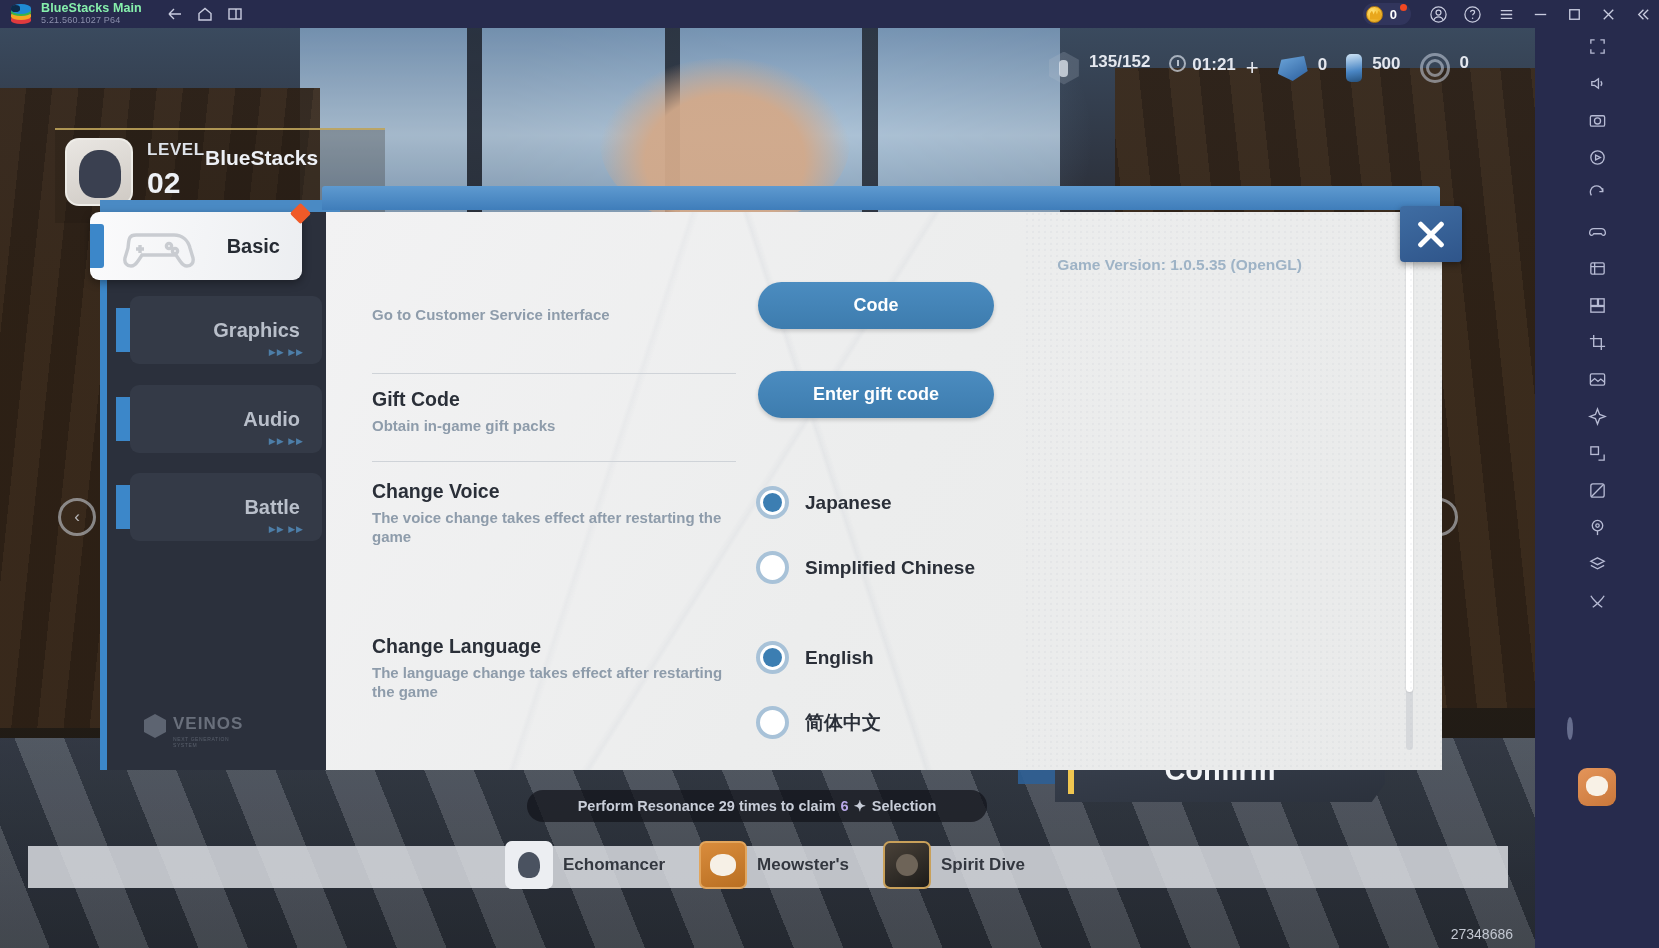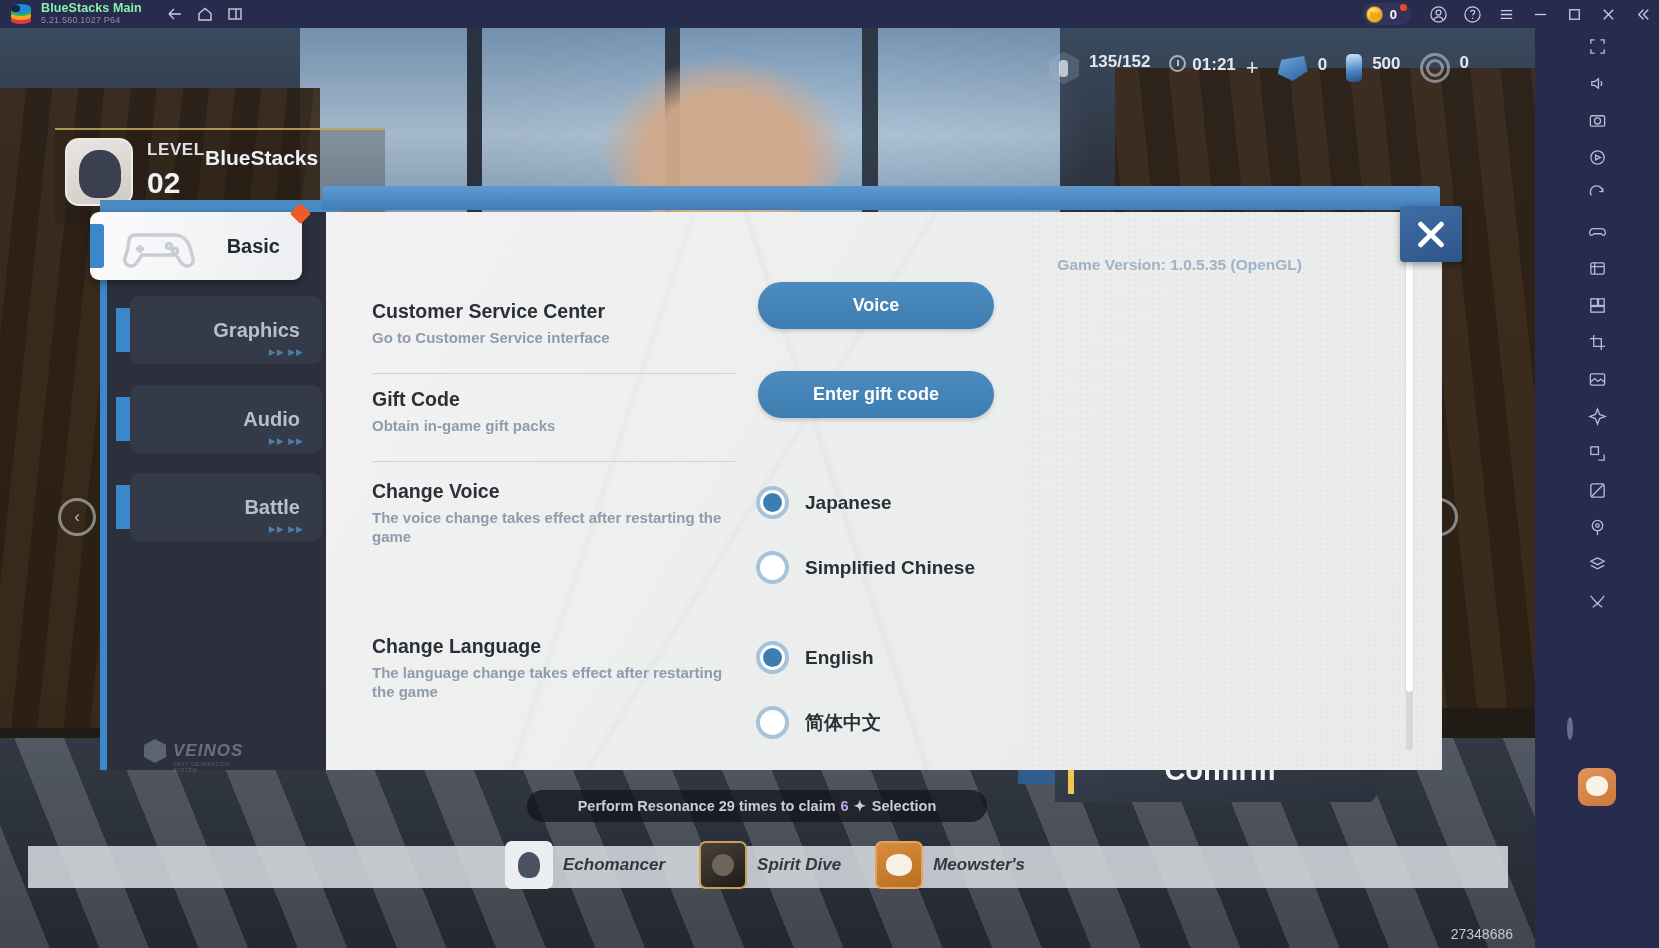--- a/index.html
+++ b/index.html
@@ -110,21 +110,21 @@
   #quest { position:absolute; left:527px; top:762px; width:460px; height:32px;
      background:rgba(18,20,26,.72); border-radius:16px; display:flex; align-items:center;
      justify-content:center; color:#c8cdd8; font-size:14.5px; font-weight:bold; }
   #quest .sp { color:#b9a8e8; margin:0 5px; }
   #bottombar { position:absolute; left:28px; top:818px; width:1480px; height:42px;
      background:rgba(225,227,232,.82); }
   #navrow { position:absolute; left:505px; top:808px; height:58px; display:flex; align-items:center; }
   .nav-item { display:flex; align-items:center; margin-right:34px; }
   .nav-ico { width:48px; height:48px; border-radius:7px; display:flex;
      align-items:center; justify-content:center; }
-  .nav-lbl { font-size:17px; font-weight:bold; color:#33373f; margin-left:10px;font-style:italic; }
+  .nav-lbl { font-size:17px; font-weight:bold; color:#33373f; margin-left:10px; }
   #ni1 { background:#eceef2; }
   #ni1:after{content:"";width:22px;height:26px;border-radius:50% 50% 40% 40%;
      background:#4a5260;}
   #ni2 { background:linear-gradient(150deg,#4a4239,#1d1c1a); border:2px solid #c8a05a; }
   #ni2:after{content:"";width:22px;height:22px;border-radius:50%;background:#6e6458;}
   #ni3 { background:linear-gradient(160deg,#d98c3c,#b96f22); border:2px solid #e2a55c;}
   #ni3:after{content:"";width:26px;height:22px;border-radius:45%;background:#f6f0e6;}
   #uid { position:absolute; right:22px; bottom:6px; font-size:14px; color:#c3c8d2; }
 
   
@@ -144,22 +144,22 @@
   .side-tab .lbl { position:absolute; right:22px; font-size:20px; font-weight:bold; color:#b9bfca; }
   .side-tab.active .lbl { color:#262b33; }
   .side-tab .gamepad { position:absolute; left:22px; top:12px; width:86px; height:44px; }
   .side-tab .chev { position:absolute; right:18px; bottom:7px; font-size:9px;
      letter-spacing:1px; color:#4d7ea8; }
   .side-tab .reddot { position:absolute; right:-6px; top:-6px; width:15px; height:15px;
      background:#f05a28; transform:rotate(45deg); border-radius:2px; }
   #tab0 { top:26px; }  #tab1 { top:110px; } #tab2 { top:199px; } #tab3 { top:287px; }
   .tab-edge { position:absolute; left:0; width:14px; height:44px; background:#3c87c9; }
 
-  #veinos { position:absolute; left:44px; bottom:7px; display:flex; align-items:center;
-     opacity:.45;font-style:italic; }
+  #veinos { position:absolute; left:44px; bottom:32px; display:flex; align-items:flex-start;
+     opacity:.45; }
   #veinos .hex { width:22px; height:24px; background:#9aa3b1;
      clip-path:polygon(50% 0,100% 25%,100% 75%,50% 100%,0 75%,0 25%); margin-right:7px;}
   #veinos .wd { font-size:17px; color:#b4bcc8; font-weight:bold; letter-spacing:1px; }
   #veinos .sub { position:absolute; left:29px; top:22px; font-size:5px; color:#8e96a3; letter-spacing:.6px;}
 
   #content { position:absolute; left:226px; top:26px; width:1116px; height:558px;
      background:linear-gradient(120deg,#f2f2f3 0%,#eceded 50%,#e9eaea 100%); overflow:hidden; }
   #content:before { content:""; position:absolute; inset:0; opacity:.5;
      background:
        linear-gradient(72deg, transparent 46%, rgba(190,196,205,.35) 46.3%, transparent 46.8%),
@@ -357,26 +357,26 @@
     <span style="margin-left:6px">Selection</span>
   </div>
 
   <div id="bottombar"></div>
   <div id="navrow">
     <div class="nav-item">
       <span class="nav-ico" id="ni1"></span>
       <span class="nav-lbl">Echomancer</span>
     </div>
     <div class="nav-item">
+      <span class="nav-ico" id="ni3"></span>
+      <span class="nav-lbl">Meowster's</span>
+    </div>
+    <div class="nav-item">
       <span class="nav-ico" id="ni2"></span>
       <span class="nav-lbl">Spirit Dive</span>
-    </div>
-    <div class="nav-item">
-      <span class="nav-ico" id="ni3"></span>
-      <span class="nav-lbl">Meowster's</span>
     </div>
   </div>
   <div id="uid">27348686</div>
 
   <div id="confirm-sub"></div>
   <div id="confirm">
     <span class="bar"></span>
     <span class="lbl">Confirm</span>
   </div>
 
@@ -420,25 +420,24 @@
     <div id="veinos">
       <span class="hex"></span>
       <span class="wd">VEINOS</span>
       <span class="sub">NEXT GENERATION SYSTEM</span>
     </div>
 
     <div id="content">
       <div id="gamever">Game Version: 1.0.5.35 (OpenGL)</div>
 
       <div class="row" style="top:88px">
-        <div class="name">Customer Service Center</div>
         <div class="desc">Go to Customer Service interface</div>
         <div class="sep" style="top:73px"></div>
       </div>
-      <div class="gbtn" style="left:432px; top:70px">Voice</div>
+      <div class="gbtn" style="left:432px; top:70px">Code</div>
 
       <div class="row" style="top:176px">
         <div class="name">Gift Code</div>
         <div class="desc">Obtain in-game gift packs</div>
         <div class="sep" style="top:73px"></div>
       </div>
       <div class="gbtn" style="left:432px; top:159px">Enter gift code</div>
 
       <div class="row" style="top:268px; width:370px">
         <div class="name">Change Voice</div>

